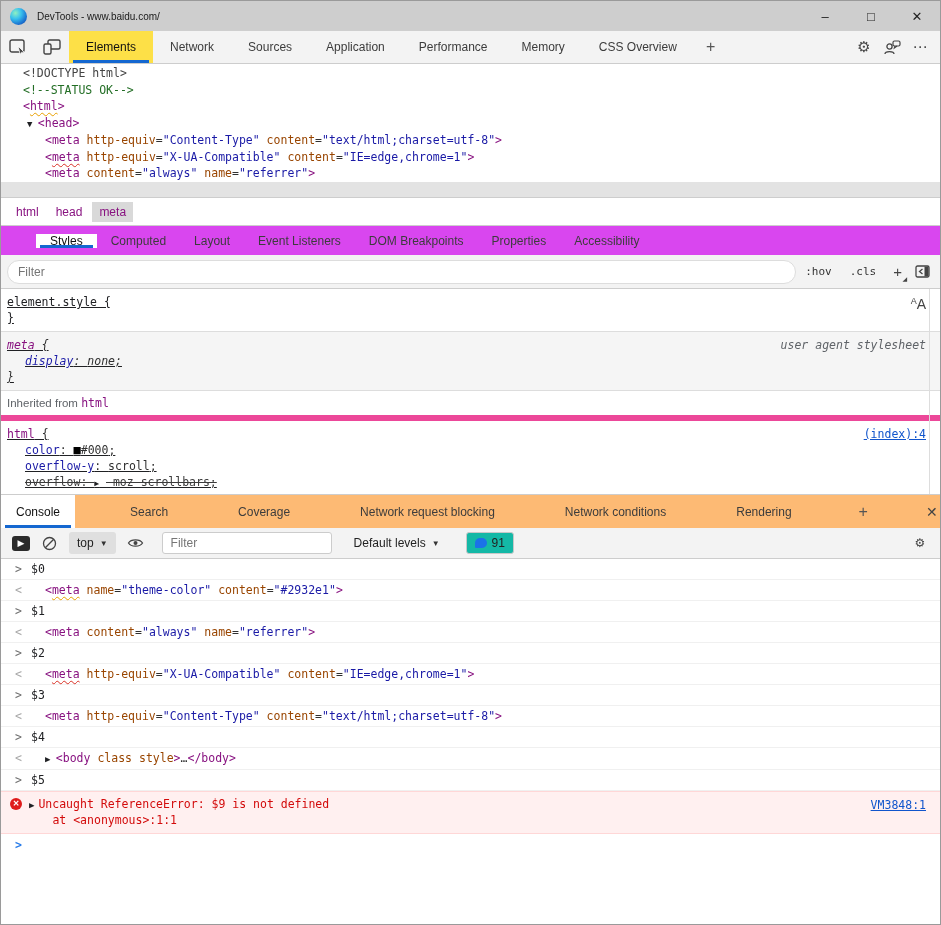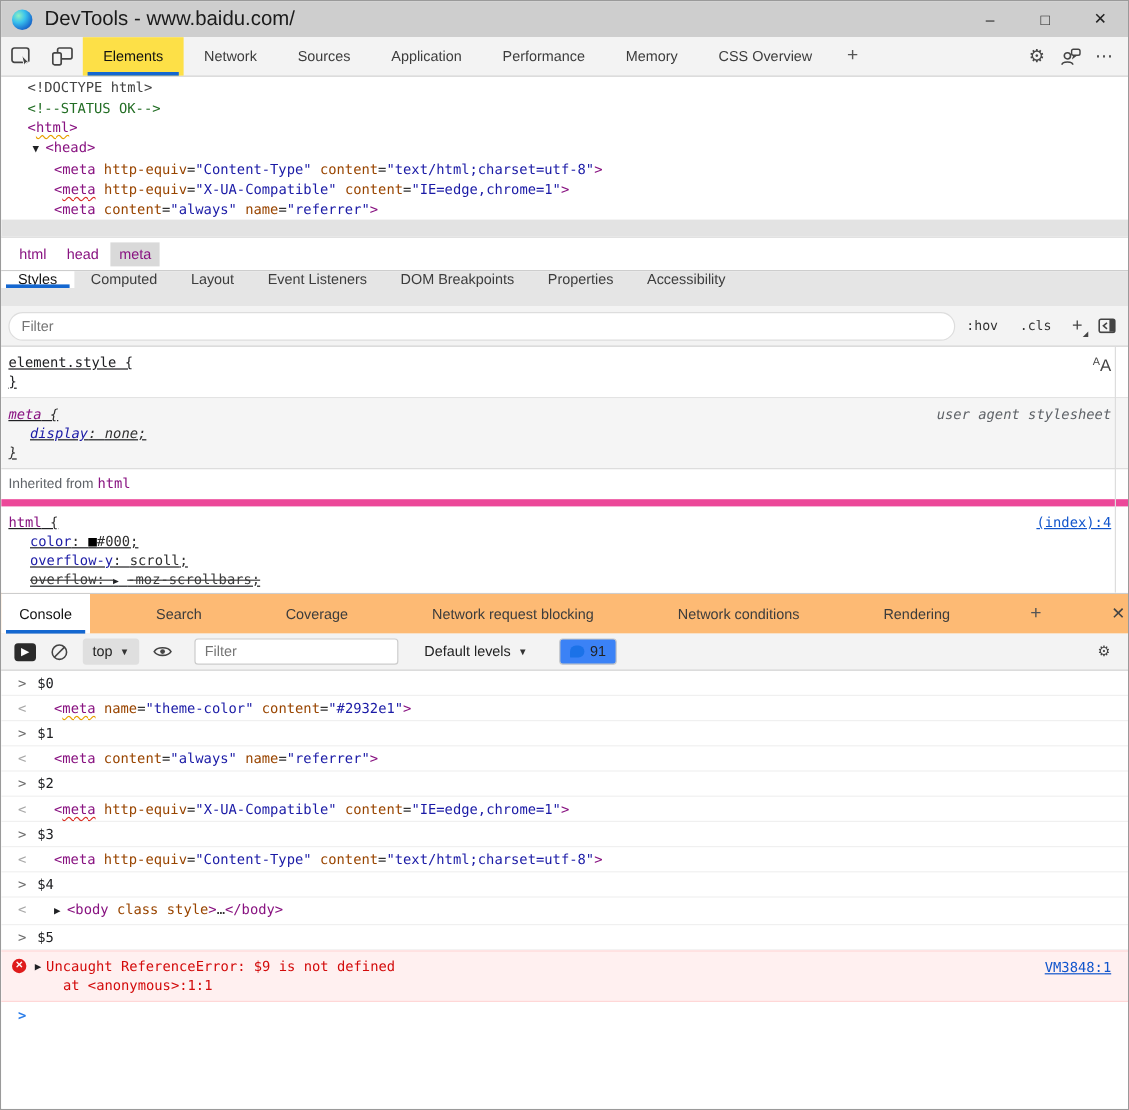--- a/index.html
+++ b/index.html
@@ -4,21 +4,21 @@
 <style>
   * { margin:0; padding:0; box-sizing:border-box; }
   html,body { width:941px; height:925px; overflow:hidden; }
   body { font-family:"Liberation Sans","DejaVu Sans",sans-serif; font-size:12px; color:#202124; background:#fff; }
   .win { width:941px; height:925px; display:flex; flex-direction:column; border:1px solid #9a9a9a; }
 
   
   .titlebar { height:30px; background:#cecece; display:flex; align-items:center; flex:none; }
   .edge-logo { width:17px; height:17px; border-radius:50%; margin:0 10px 0 9px;
     background:radial-gradient(circle at 32% 30%, #8ff0c2 0%, #39c1ed 35%, #1b70d0 70%, #0b3f8f 100%); }
-  .win-title { font-size:17px; color:#1a1a1a; }
+  .win-title { font-size:10px; color:#1a1a1a; }
   .win-controls { margin-left:auto; display:flex; height:100%; }
   .win-btn { width:46px; height:100%; display:flex; align-items:center; justify-content:center; font-size:13px; color:#222; cursor:default; }
 
   
   .tabbar { height:33px; background:#f3f3f3; border-bottom:1px solid #cdcdcd; display:flex; align-items:stretch; flex:none; }
   .tool-ic { width:34px; display:flex; align-items:center; justify-content:center; color:#444; }
   .tabs { display:flex; align-items:stretch; }
   .tab { display:flex; align-items:center; padding:0 17px; color:#3c3c3c; position:relative; white-space:nowrap; }
   .tab.active { background:#fde047; color:#111; }
   .tab.active::after { content:""; position:absolute; left:4px; right:4px; bottom:0; height:3px; background:#1467d0; }
@@ -47,21 +47,21 @@
   .swatch { color:#000; font-size:12px; }
   .wavy-o { text-decoration:underline; text-decoration-style:wavy; text-decoration-color:#e8a000; text-decoration-thickness:1px; text-underline-offset:2px; }
   .wavy-r { text-decoration:underline; text-decoration-style:wavy; text-decoration-color:#d93025; text-decoration-thickness:1px; text-underline-offset:2px; }
 
   
   .crumbs { height:29px; border-top:1px solid #cdcdcd; border-bottom:1px solid #cdcdcd; display:flex; align-items:center; padding-left:8px; background:#fff; flex:none; }
   .crumb { color:#881280; padding:3px 7px; margin-right:3px; }
   .crumb.active { background:#d9d9d9; }
 
   
-  .stabs { height:29px; background:#e5e5e5; display:flex; align-items:flex-start; flex:none; }
+  .stabs { height:29px; background:#d946ef; display:flex; align-items:center; flex:none;padding-left:35px; }
   .stab { display:flex; align-items:center; padding:0 14px; color:#3c3c3c; position:relative; white-space:nowrap; }
   .stab.active { background:#fff; color:#111; }
   .stab.active::after { content:""; position:absolute; left:4px; right:4px; bottom:0; height:3px; background:#1467d0; }
 
   
   .sfilter { height:34px; background:#f3f3f3; border-bottom:1px solid #cdcdcd; display:flex; align-items:center; padding:0 6px; flex:none; }
   .sfilter input { flex:1; height:24px; border:1px solid #ddd; border-radius:12px; padding:0 10px; font-size:12px; color:#333; outline:none; background:#fff; }
   .pseudo-btn { font-family:"DejaVu Sans Mono",monospace; font-size:11px; color:#333; padding:0 9px; }
   .plus-btn { font-size:15px; color:#444; padding:0 8px; position:relative; }
   .plus-btn .corner { position:absolute; right:3px; bottom:-2px; font-size:6px; color:#444; }
@@ -90,21 +90,21 @@
   .ctabs-right { margin-left:auto; display:flex; align-items:center; padding-right:10px; }
   .drawer-close { font-size:14px; color:#444; padding:4px 6px; }
 
   .ctoolbar { height:31px; background:#f3f3f3; border-bottom:1px solid #cdcdcd; display:flex; align-items:center; padding:0 8px; gap:4px; flex:none; }
   .ct-ic { width:24px; height:24px; display:flex; align-items:center; justify-content:center; color:#444; }
   .sidebar-toggle { width:18px; height:15px; background:#2b2b2b; border-radius:3px; color:#fff; font-size:9px; display:flex; align-items:center; justify-content:center; }
   .ctx-select { background:#dfdfdf; border-radius:3px; height:22px; display:flex; align-items:center; padding:0 8px; gap:6px; color:#222; margin:0 4px; }
   .caret { font-size:8px; color:#333; }
   .cfilter { width:170px; height:22px; border:1px solid #ccc; border-radius:3px; padding:0 8px; font-size:12px; color:#333; outline:none; background:#fff; margin:0 10px; }
   .levels { display:flex; align-items:center; gap:6px; color:#222; padding:0 8px; }
-  .msg-badge { background:#3b82f6; border:1px solid #c8c8c8; border-radius:3px; height:22px; display:flex; align-items:center; gap:5px; padding:0 8px; margin-left:14px; color:#222; }
+  .msg-badge { background:#14b8a6; border:1px solid #c8c8c8; border-radius:3px; height:22px; display:flex; align-items:center; gap:5px; padding:0 8px; margin-left:14px; color:#222; }
   .bubble { width:12px; height:10px; background:#1b72e8; border-radius:5px 5px 5px 1px; }
   .ctoolbar-right { margin-left:auto; }
 
   
   .cout { flex:1; background:#fff; overflow:hidden; font-family:"DejaVu Sans Mono",monospace; font-size:11.5px; }
   .crow { display:flex; align-items:flex-start; border-bottom:1px solid #f0f0f0; padding:2px 0 2px 0; line-height:16px; }
   .crow .chev { width:30px; text-align:left; padding-left:14px; flex:none; }
   .crow.in .chev { color:#6e6e6e; }
   .crow.out .chev { color:#a8a8a8; }
   .crow.out .cbody { padding-left:14px; }

